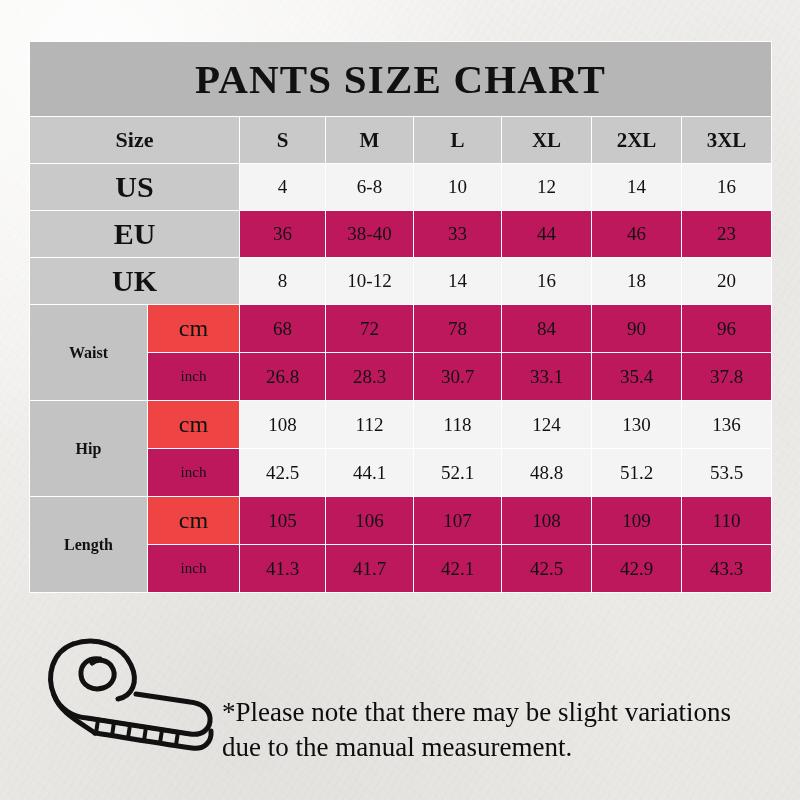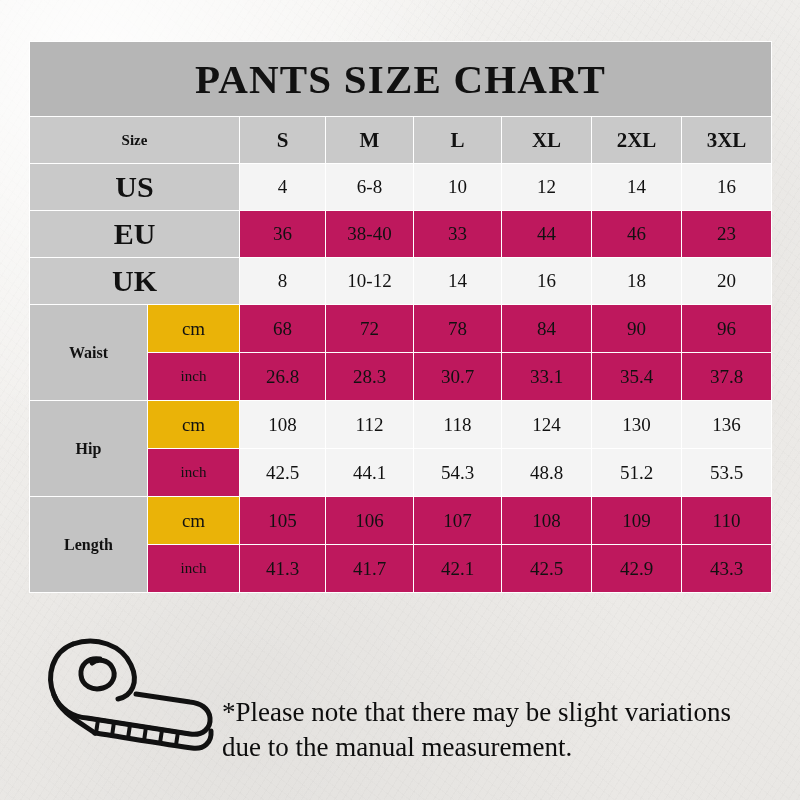--- a/index.html
+++ b/index.html
@@ -54,35 +54,35 @@
   }
   .hdr {
     background: #c9c9c9;
     font-weight: bold;
     font-size: 21px;
     height: 44px;
   }
   .hdr-size {
     background: #c9c9c9;
     font-weight: bold;
-    font-size: 15px;
+    font-size: 22px;
   }
   .rowlabel {
     background: #c9c9c9;
     font-weight: bold;
     font-size: 30px;
   }
   .grouplabel {
     background: #c3c3c3;
     font-weight: bold;
     font-size: 16px;
   }
   .unit {
-    background: #eab308;
-    font-size: 19px;
+    background: #ef4444;
+    font-size: 24px;
   }
   .unit-light {
     background: #be185d;
     font-size: 15px;
     margin-top: 9px;
   }
   .val-light {
     background: #f4f4f4;
     font-size: 19px;
   }
@@ -204,21 +204,21 @@
         <td class="val-light">118</td>
         <td class="val-light">124</td>
         <td class="val-light">130</td>
         <td class="val-light">136</td>
       </tr>
 
       <tr class="row-h2">
         <td class="unit-light">inch</td>
         <td class="val-light">42.5</td>
         <td class="val-light">44.1</td>
-        <td class="val-light">54.3</td>
+        <td class="val-light">52.1</td>
         <td class="val-light">48.8</td>
         <td class="val-light">51.2</td>
         <td class="val-light">53.5</td>
       </tr>
 
       <tr class="row-h2">
         <td class="grouplabel" rowspan="2">Length</td>
         <td class="unit">cm</td>
         <td class="val-dark">105</td>
         <td class="val-dark">106</td>

